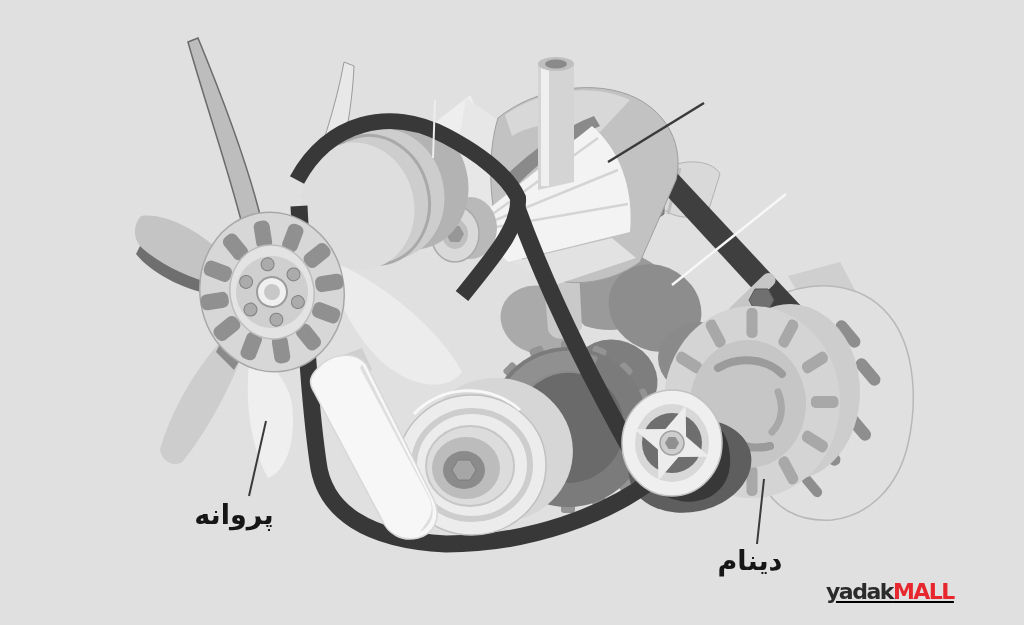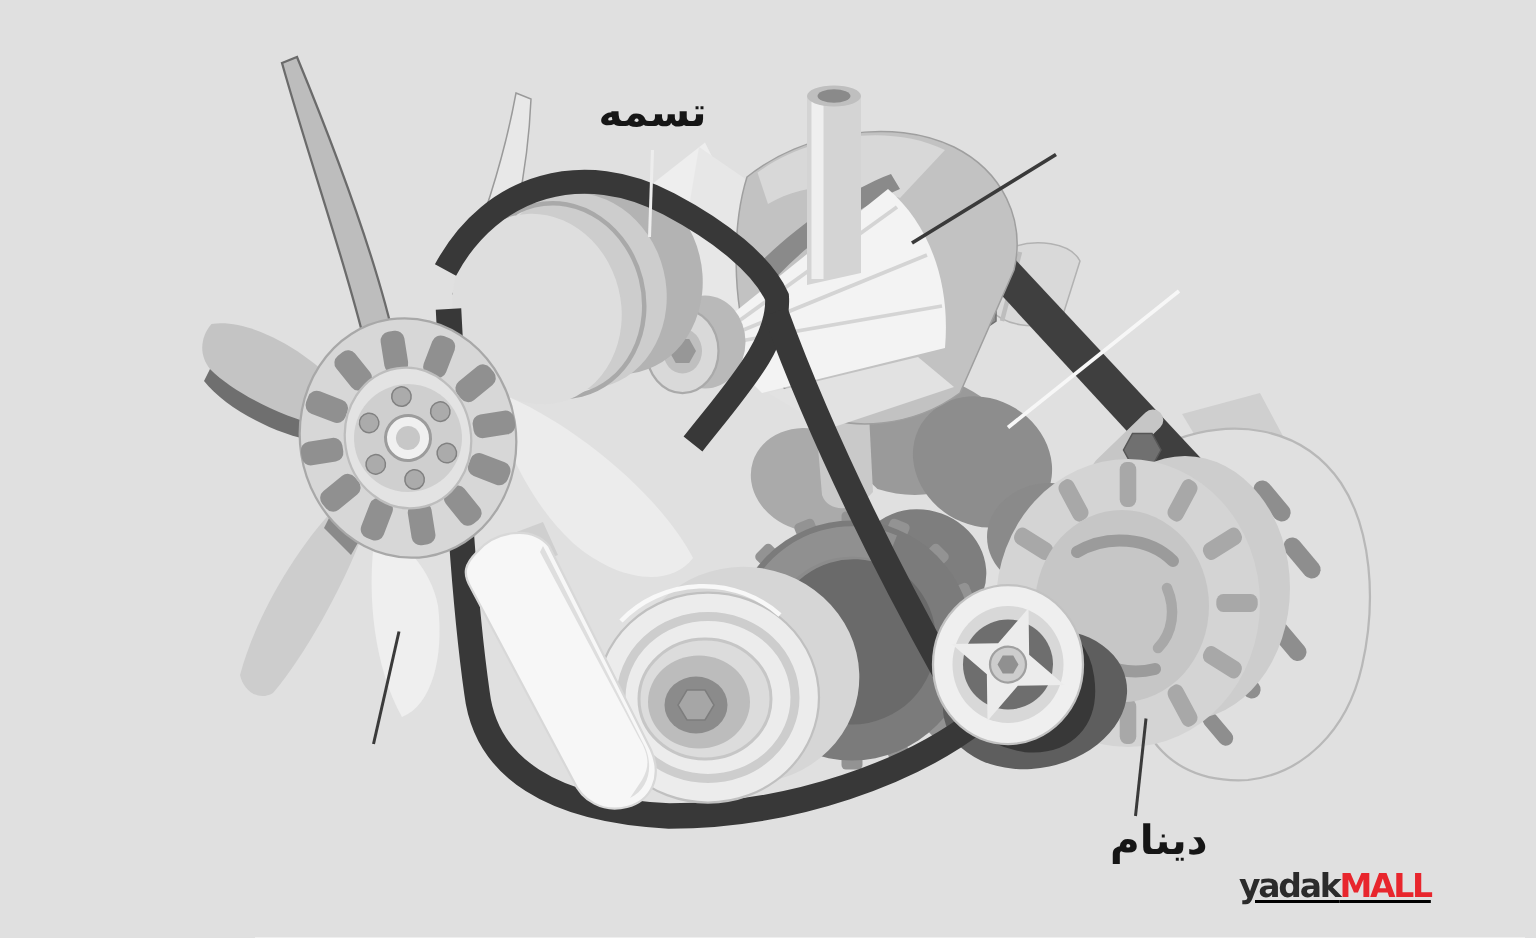--- a/index.html
+++ b/index.html
@@ -244,24 +244,24 @@
 
   <g fill="none">
     <line x1="435" y1="100" x2="433" y2="158" stroke="#ededed" stroke-width="2"></line>
     <line x1="704" y1="103" x2="608" y2="162" stroke="#3a3a3a" stroke-width="2.5"></line>
     <line x1="786" y1="194" x2="672" y2="285" stroke="#f7f7f7" stroke-width="2.5"></line>
     <line x1="249" y1="496" x2="266" y2="421" stroke="#3a3a3a" stroke-width="2"></line>
     <line x1="757" y1="544" x2="764" y2="479" stroke="#3a3a3a" stroke-width="2"></line>
   </g>
 </svg>
 
-  <div class="part-label" style="left:380px;top:60px;width:110px;" dir="rtl">تسمه</div>
-
-
-
-
-  <div class="part-label" style="left:695px;top:545px;width:110px;text-align:right;" dir="rtl">دینام</div>
+
+
+
+  <div class="part-label" style="left:170px;top:499px;width:128px;" dir="rtl">پروانه</div>
+
+  <div class="part-label" style="left:695px;top:545px;width:110px;" dir="rtl">دینام</div>
 
   <div class="logo">
     <span class="p1">yadak</span><span class="p2">MALL</span>
   </div>
 
 </div>
 
 </body></html>

